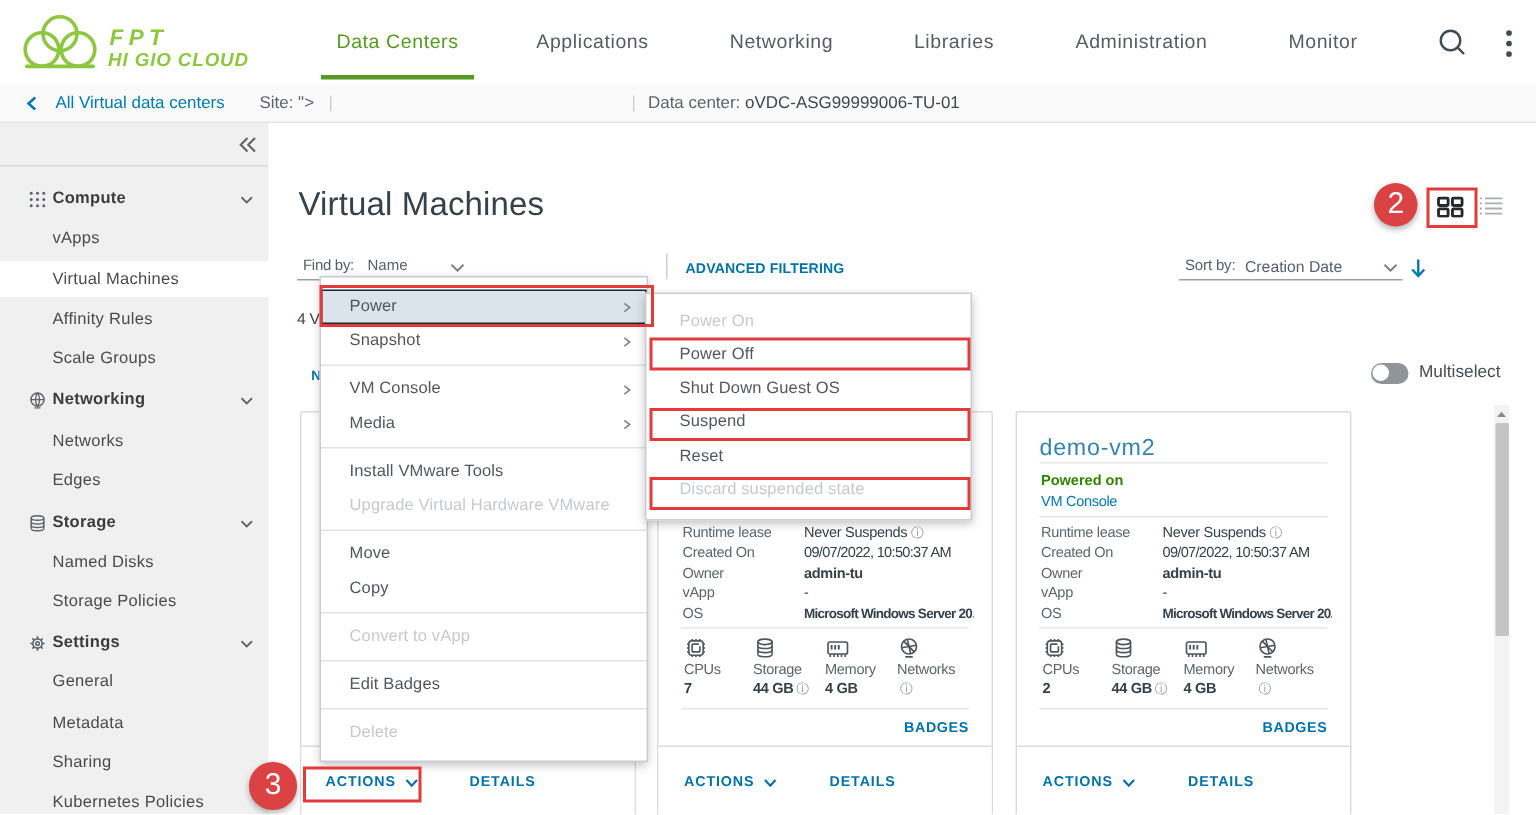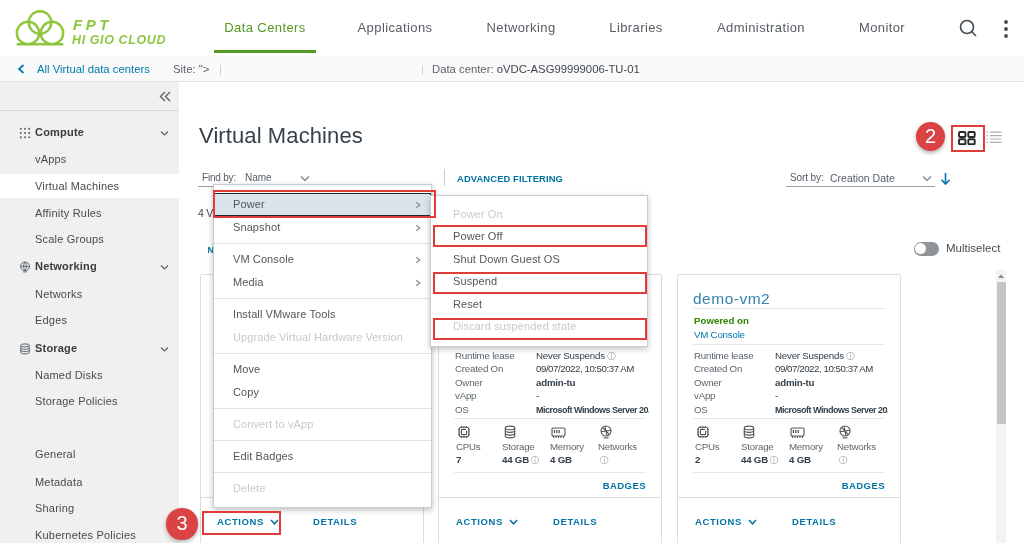--- a/index.html
+++ b/index.html
@@ -160,20 +160,31 @@
       <svg class="chev" viewBox="0 0 9 8">
           <path d="M1 2.5 L4.5 6 L8 2.5" fill="none" stroke="#5b646c" stroke-width="1.2"></path>
         </svg>
     </div>
     <div class="srow" style="top:280px">
         <span class="lbl">Named Disks</span>
       </div>
     <div class="srow" style="top:306px">
         <span class="lbl">Storage Policies</span>
       </div>
+    <div class="srow grp" style="top:333px">
+      <svg class="ic" viewBox="0 0 12 12">
+          <circle cx="6" cy="6" r="3.1" fill="none" stroke="#5b646c" stroke-width="1.1"></circle>
+          <circle cx="6" cy="6" r="1.2" fill="none" stroke="#5b646c" stroke-width="1"></circle>
+          <path d="M6 1.2 L6 2.8 M6 9.2 L6 10.8 M1.2 6 L2.8 6 M9.2 6 L10.8 6 M2.6 2.6 L3.7 3.7 M8.3 8.3 L9.4 9.4 M2.6 9.4 L3.7 8.3 M8.3 3.7 L9.4 2.6" stroke="#5b646c" stroke-width="1.1"></path>
+        </svg>
+      <span class="lbl">Settings</span>
+      <svg class="chev" viewBox="0 0 9 8">
+          <path d="M1 2.5 L4.5 6 L8 2.5" fill="none" stroke="#5b646c" stroke-width="1.2"></path>
+        </svg>
+    </div>
     <div class="srow" style="top:359px">
         <span class="lbl">General</span>
       </div>
     <div class="srow" style="top:387px">
         <span class="lbl">Metadata</span>
       </div>
     <div class="srow" style="top:413px">
         <span class="lbl">Sharing</span>
       </div>
     <div class="srow" style="top:440px">
@@ -352,21 +363,21 @@
         </svg></div>
     <div class="mdiv"></div>
     <div class="mi">VM Console<svg class="arr" viewBox="0 0 8 8">
           <path d="M2.2 1.2 L5.8 4 L2.2 6.8" fill="none" stroke="#81878c" stroke-width="1.1"></path>
         </svg></div>
     <div class="mi">Media<svg class="arr" viewBox="0 0 8 8">
           <path d="M2.2 1.2 L5.8 4 L2.2 6.8" fill="none" stroke="#81878c" stroke-width="1.1"></path>
         </svg></div>
     <div class="mdiv"></div>
     <div class="mi">Install VMware Tools</div>
-    <div class="mi dis">Upgrade Virtual Hardware Version</div>
+    <div class="mi dis">Upgrade Virtual Hardware VMware</div>
     <div class="mdiv"></div>
     <div class="mi">Move</div>
     <div class="mi">Copy</div>
     <div class="mdiv"></div>
     <div class="mi dis">Convert to vApp</div>
     <div class="mdiv"></div>
     <div class="mi">Edit Badges</div>
     <div class="mdiv"></div>
     <div class="mi dis">Delete</div>
   </div>

